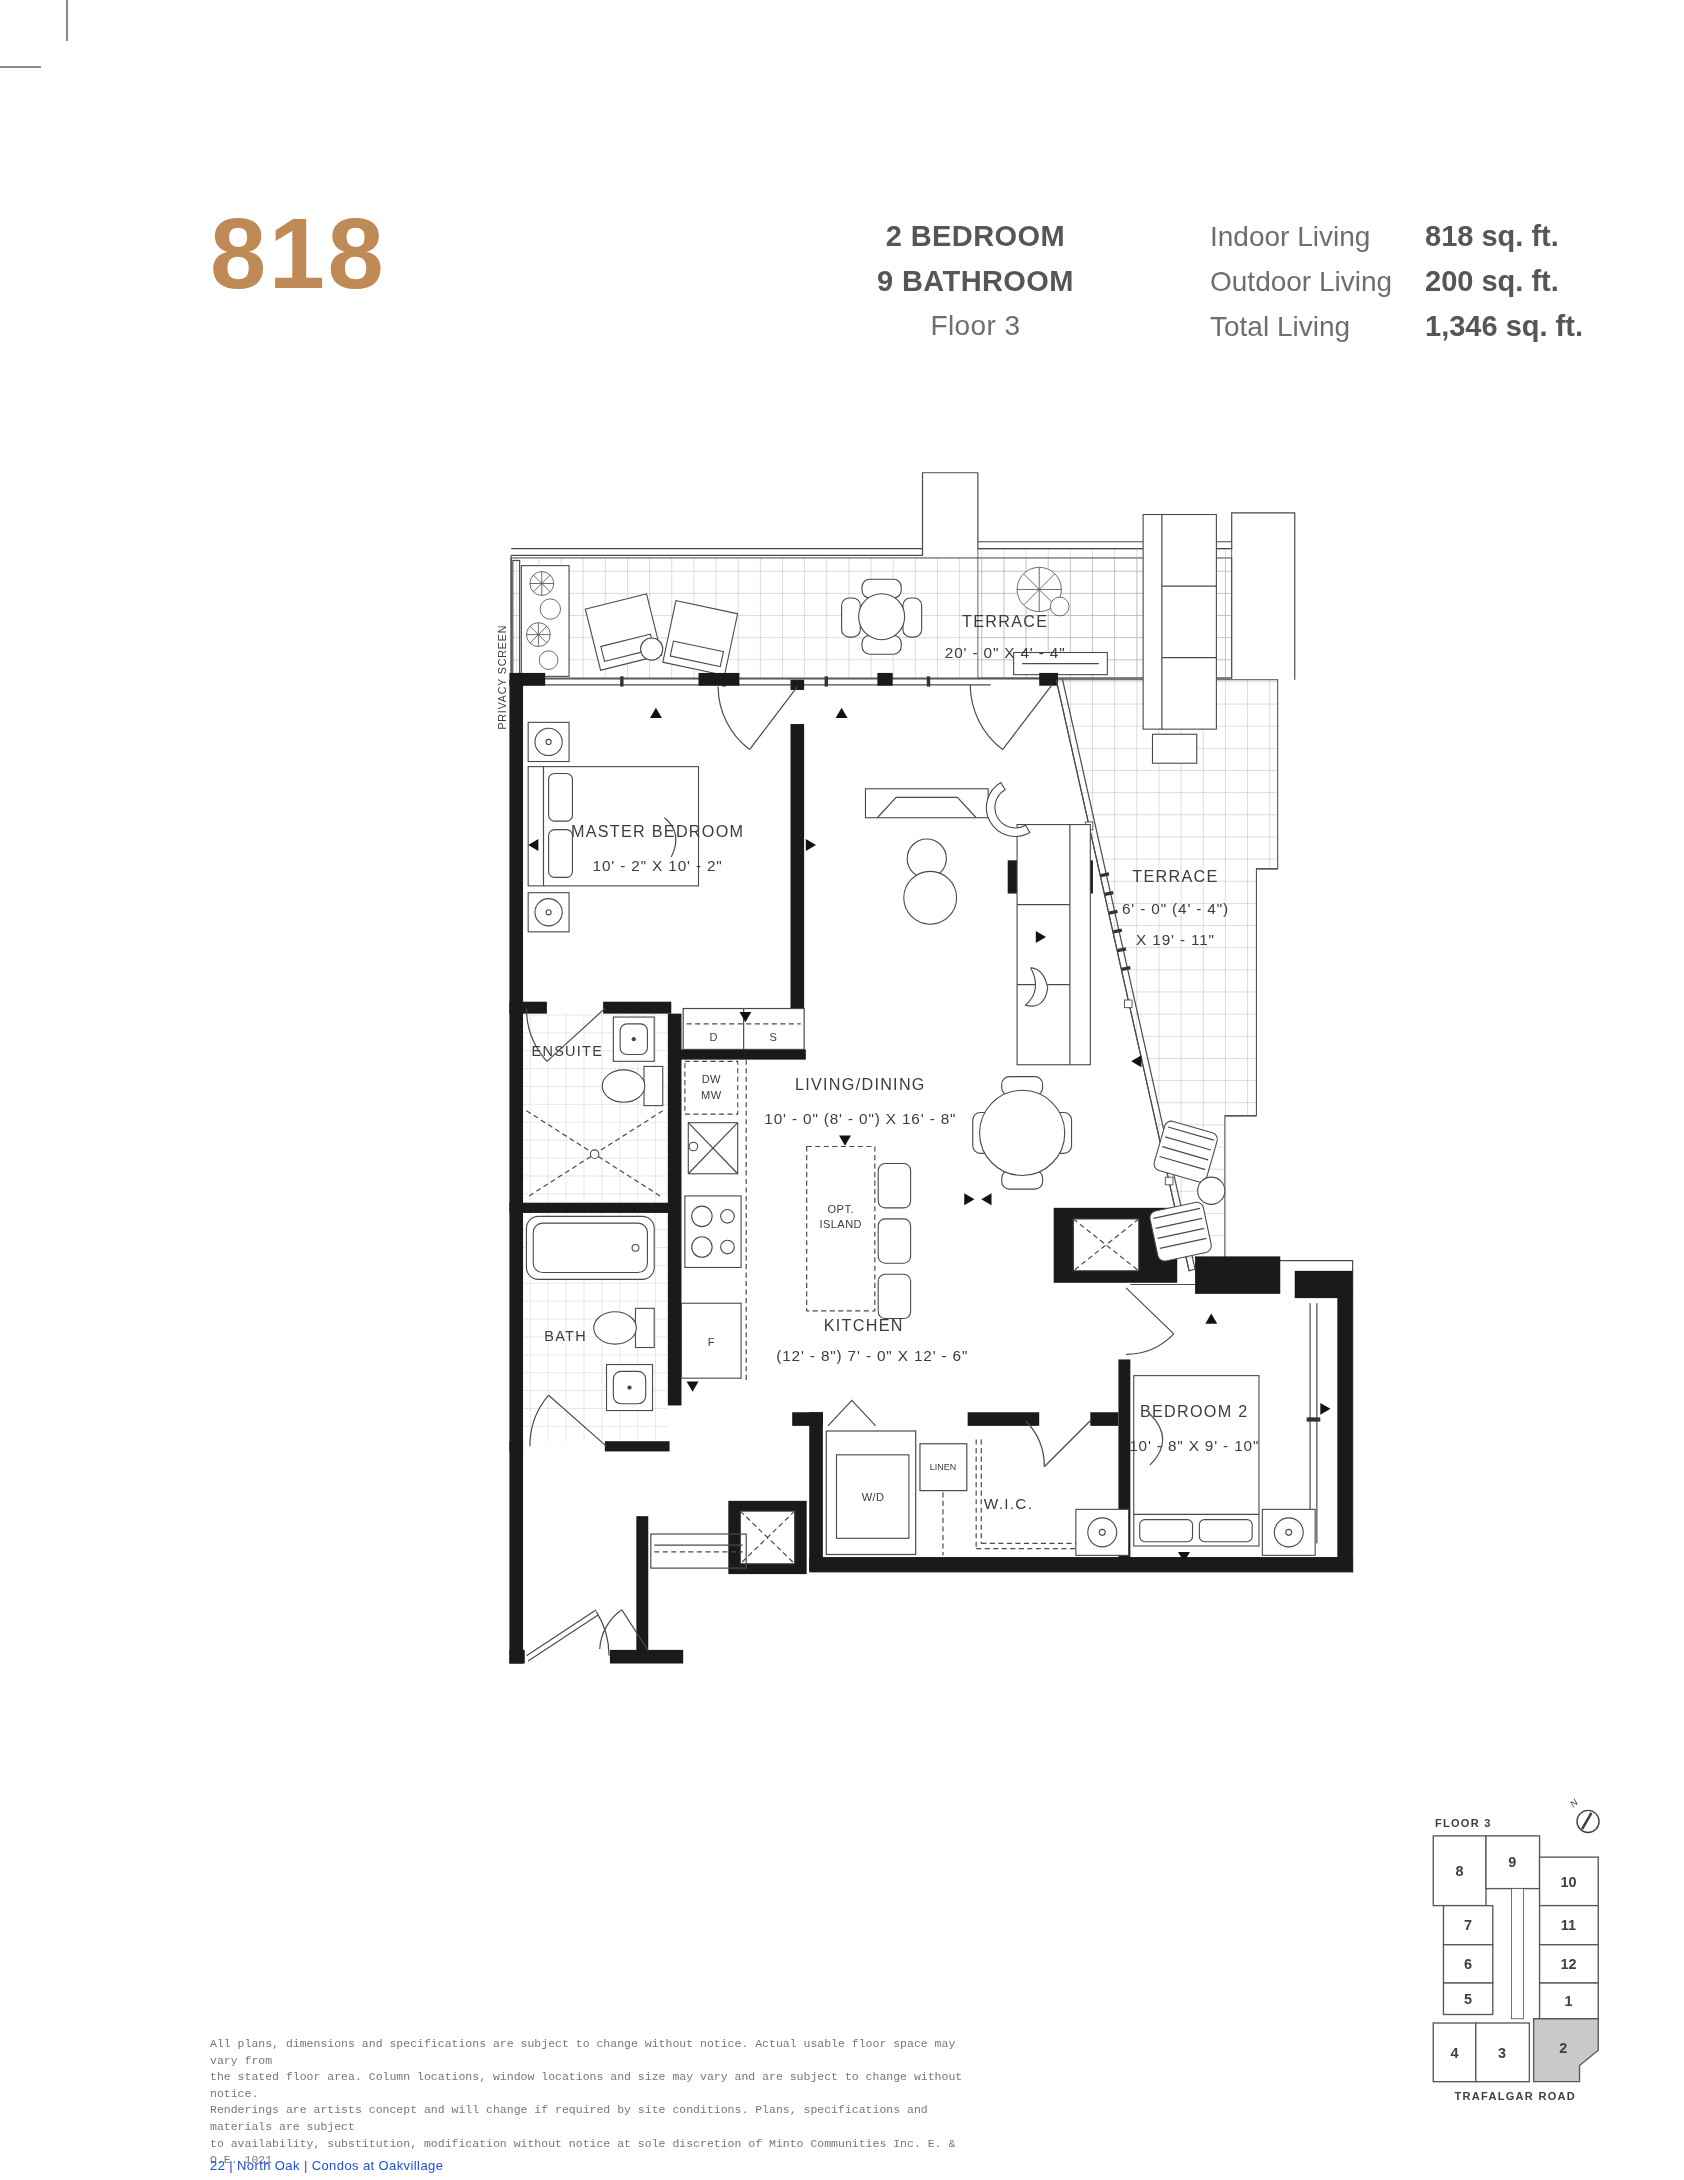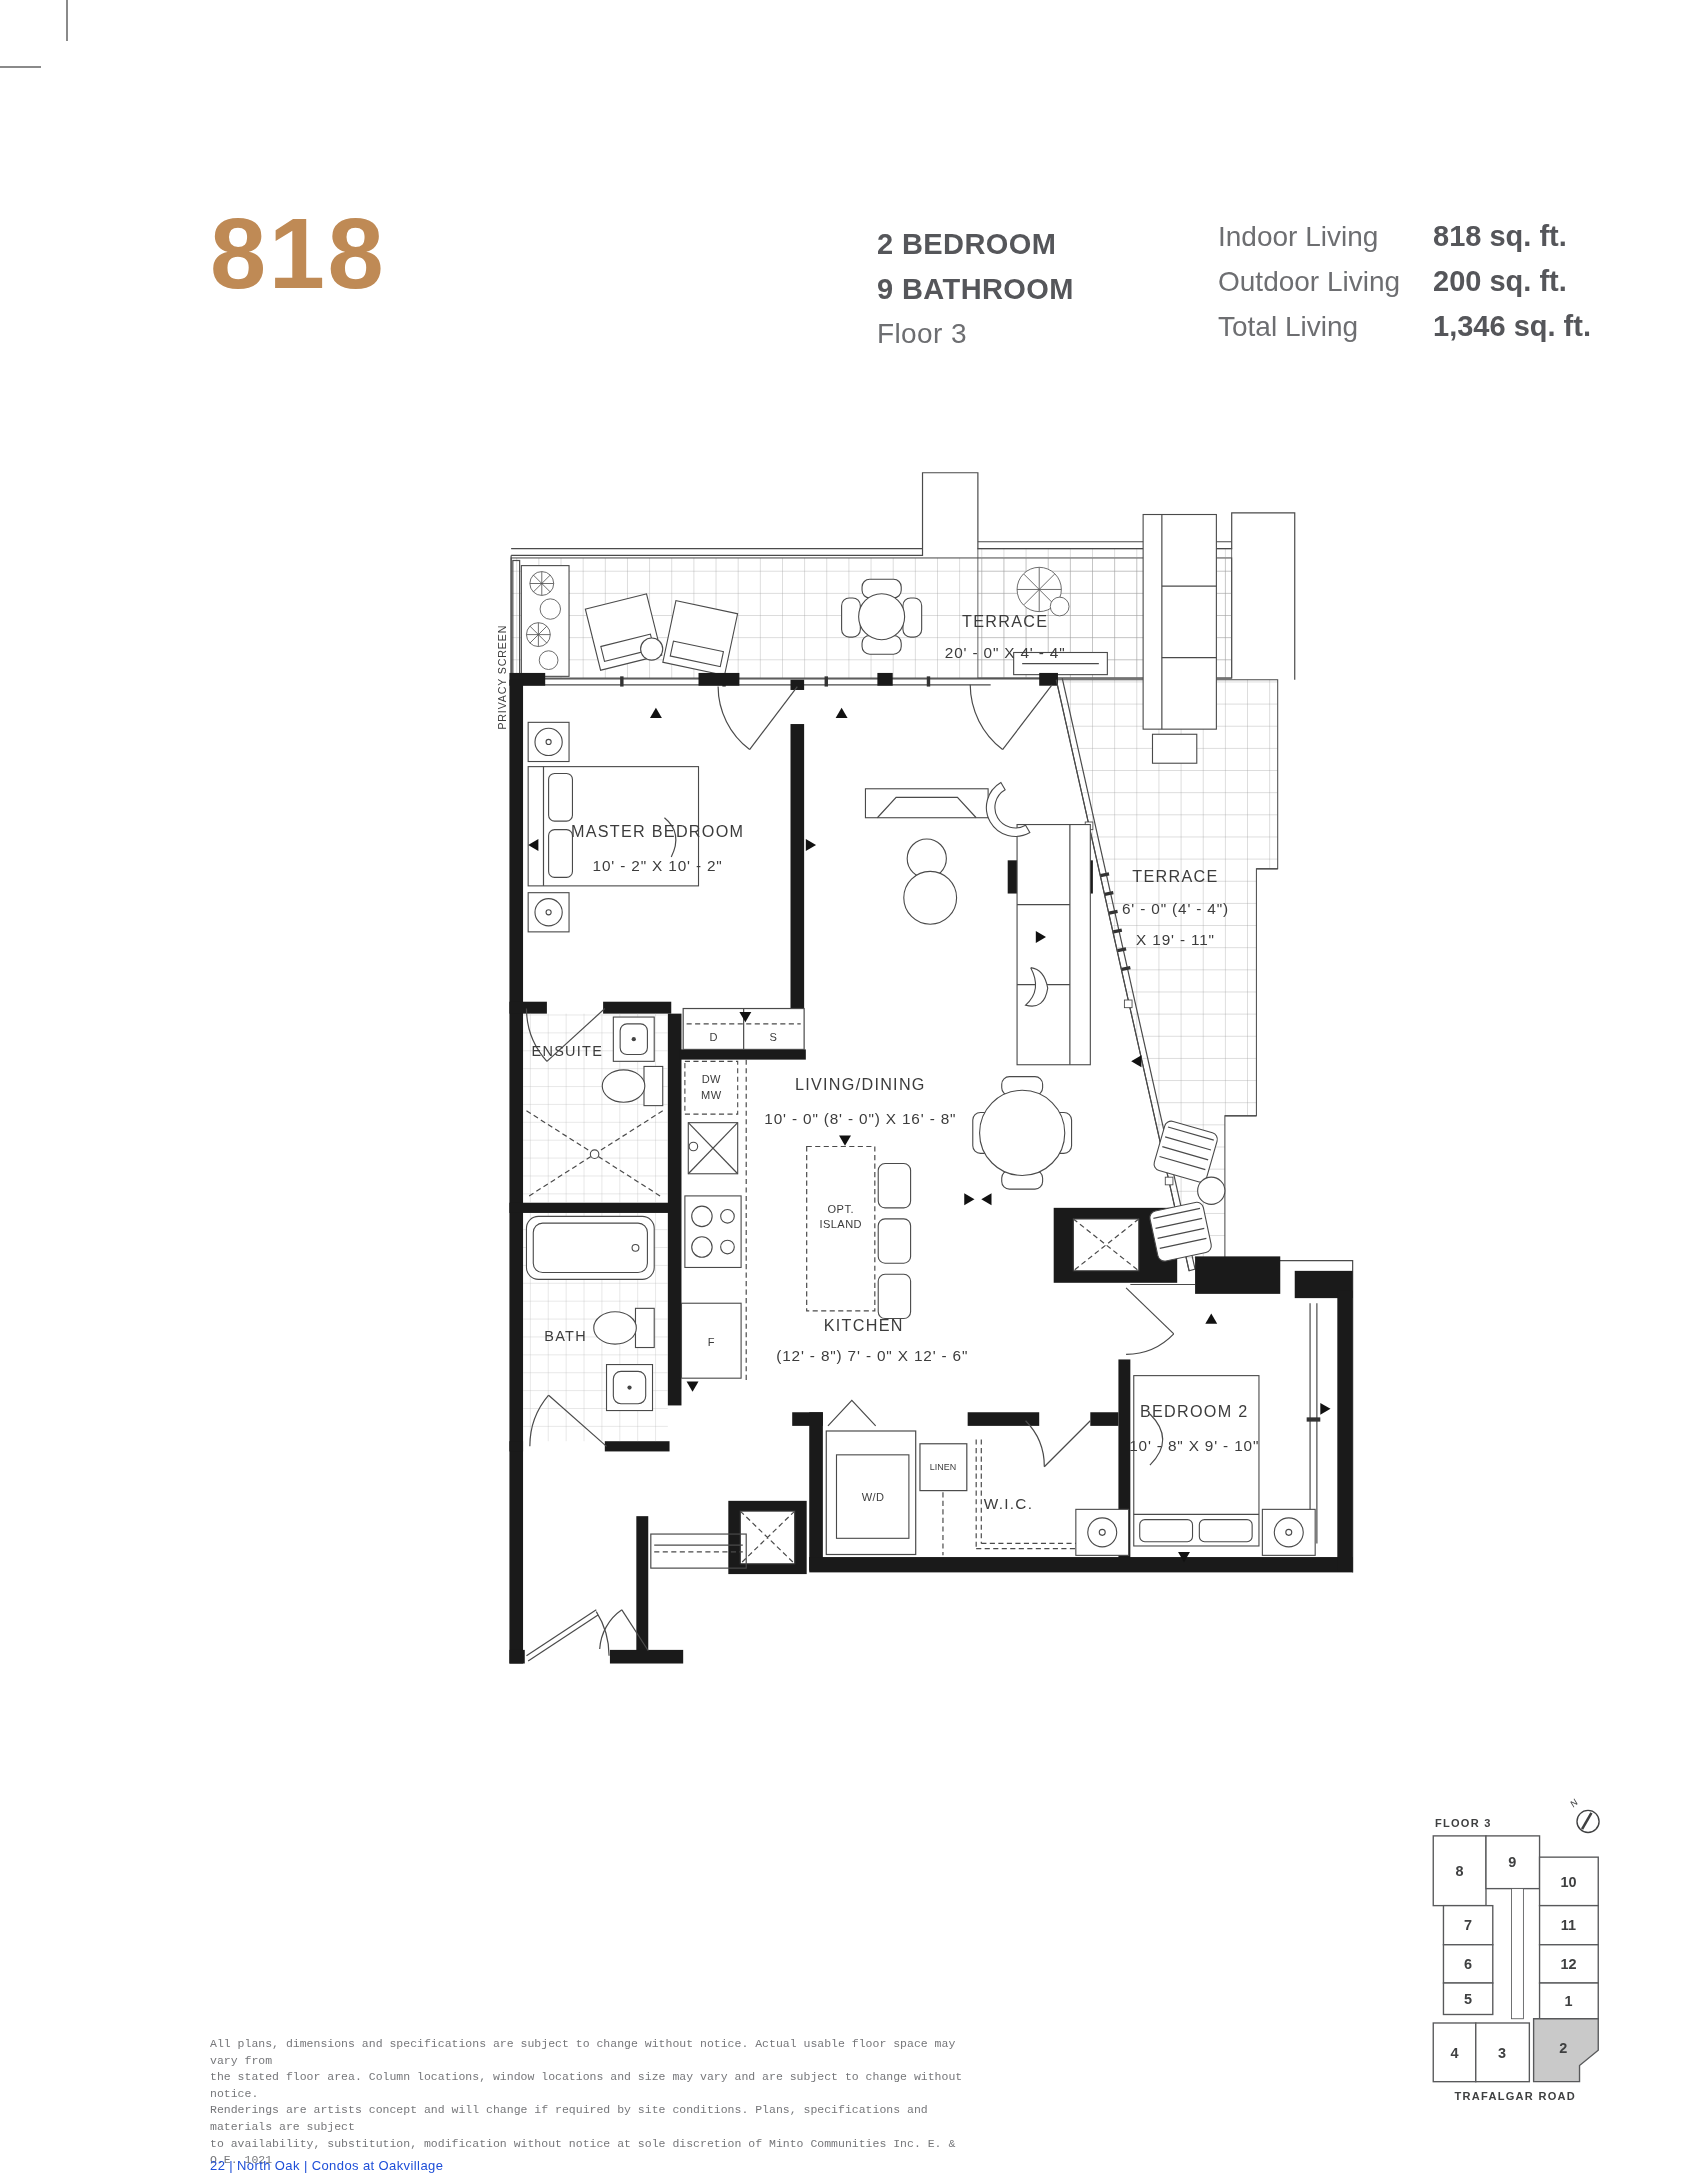--- a/index.html
+++ b/index.html
@@ -4,25 +4,25 @@
 <style>
   html,body{margin:0;padding:0;background:#e8e8e8;}
   .page{position:relative;width:1685px;height:2181px;background:#ffffff;overflow:hidden;
         font-family:"Liberation Sans",sans-serif;color:#4d4e50;}
   .abs{position:absolute;}
   
   .cropV{left:66px;top:0;width:1.7px;height:41px;background:#8a8a8a;}
   .cropH{left:0;top:66px;width:41px;height:1.7px;background:#8a8a8a;}
   
   .unitNum{left:210px;top:203px;font-size:101px;font-weight:bold;letter-spacing:2.6px;color:#bf8a55;line-height:1;}
-  .specs{left:877px;top:228px;}
+  .specs{left:877px;top:220px;text-align:center;}
   .specs div{height:45px;font-size:29px;font-weight:bold;color:#55565a;letter-spacing:0.4px;}
   .specs .lite{font-weight:normal;color:#6d6e71;font-size:28px;}
   .stats{left:1210px;top:220px;}
-  .statRow{height:45px;margin-left:8px;}
+  .statRow{height:45px;}
   .statRow .lab{display:inline-block;width:215px;font-size:28px;color:#6d6e71;}
   .statRow .val{display:inline-block;font-size:29px;font-weight:bold;color:#55565a;}
   
   .disc{left:210px;top:2036px;font-size:11.5px;line-height:16.6px;color:#76777a;width:767px;font-family:Liberation Mono, monospace;}
   .footer{left:210px;top:2158px;font-size:13px;color:#1d4ed8;letter-spacing:0.4px;}
   
   svg text{font-family:"Liberation Sans",sans-serif;}
   .rm{font-size:19px;fill:#3c3c3c;letter-spacing:1.5px;text-anchor:middle;}
   .dm{font-size:18px;fill:#3c3c3c;letter-spacing:1px;text-anchor:middle;}
   .sm{font-size:13px;fill:#3c3c3c;text-anchor:middle;letter-spacing:0.5px;}

